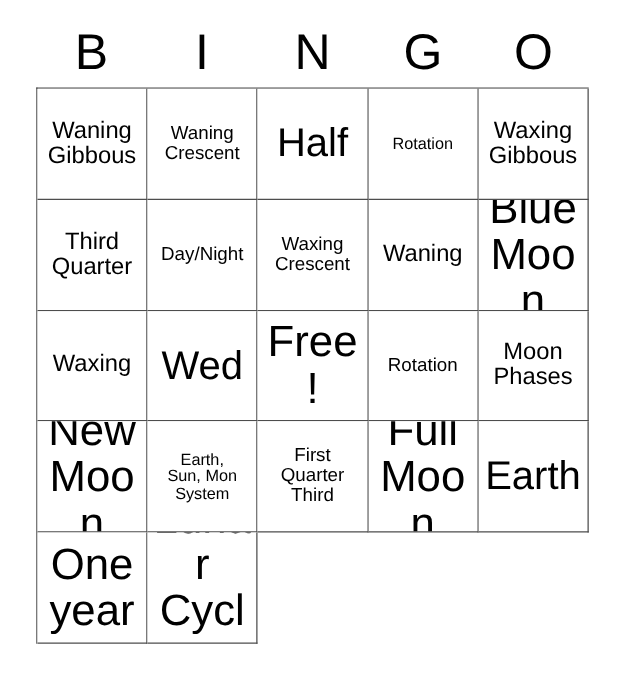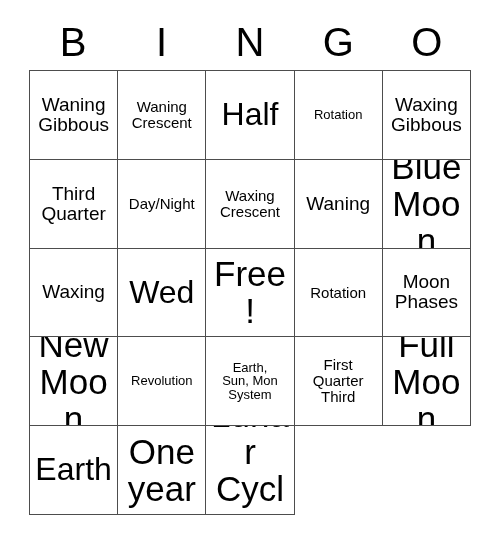--- a/index.html
+++ b/index.html
@@ -151,23 +151,20 @@
       </div>
       <div class="bingo-cell">
         <span class="cell-text fs-md">Moon
 Phases</span>
       </div>
       <div class="bingo-cell">
         <span class="cell-text fs-xl">New
 Moon</span>
       </div>
       <div class="bingo-cell">
-        <span class="cell-text fs-xs">Revolution</span>
-      </div>
-      <div class="bingo-cell">
         <span class="cell-text fs-xs">Earth,
 Sun, Mon
 System</span>
       </div>
       <div class="bingo-cell">
         <span class="cell-text fs-sm">First
 Quarter
 Third</span>
       </div>
       <div class="bingo-cell">

